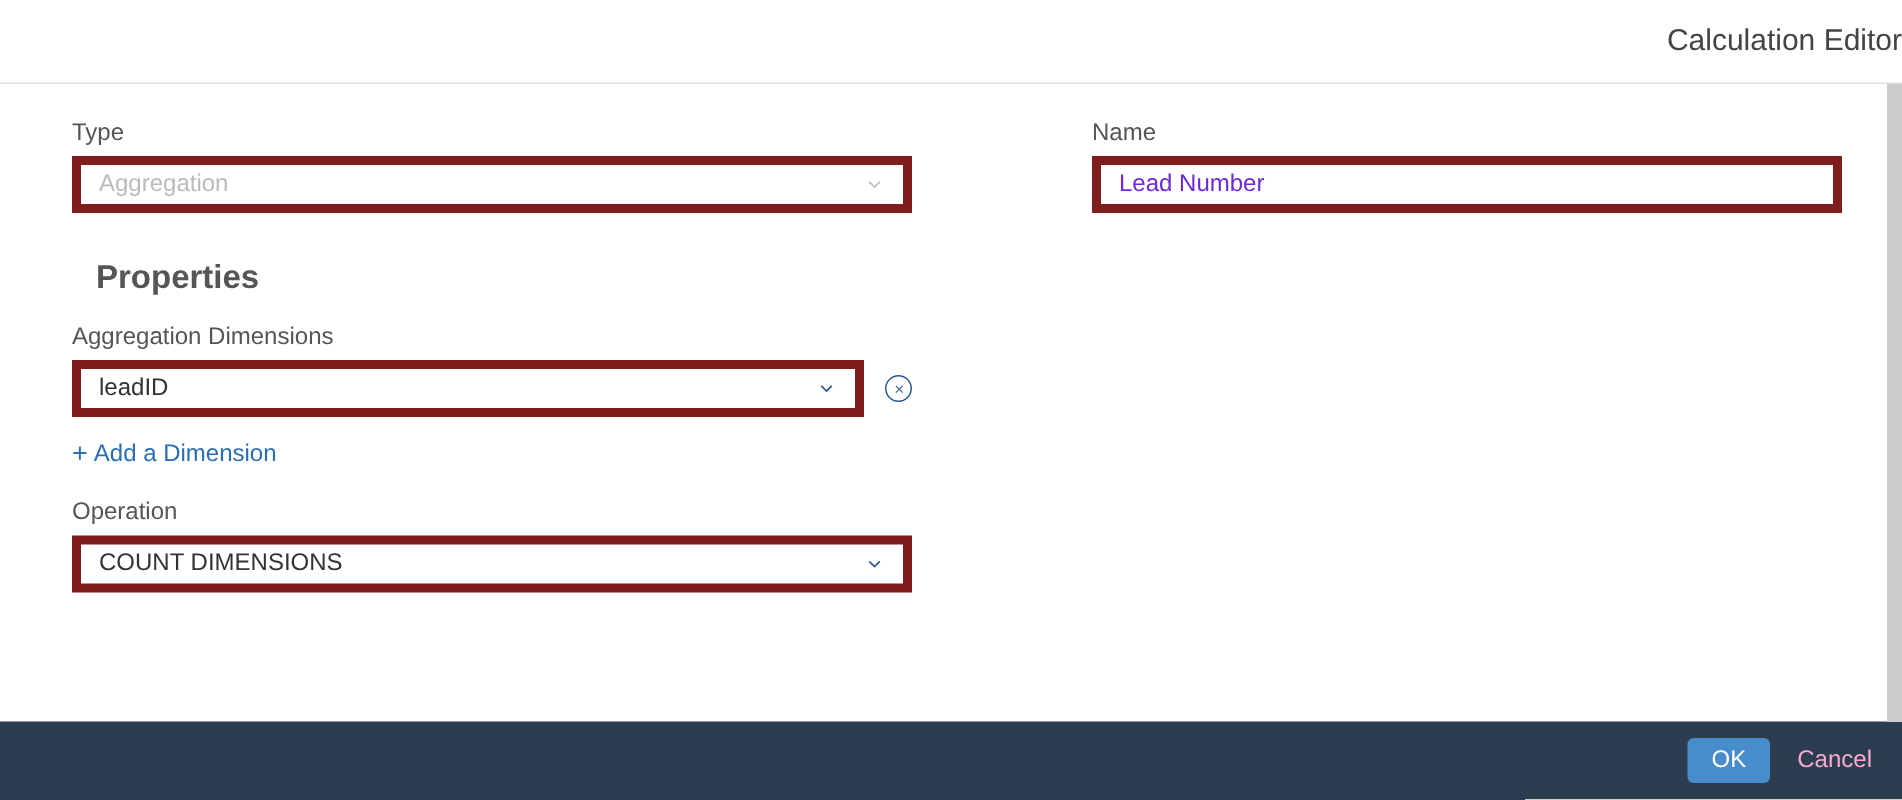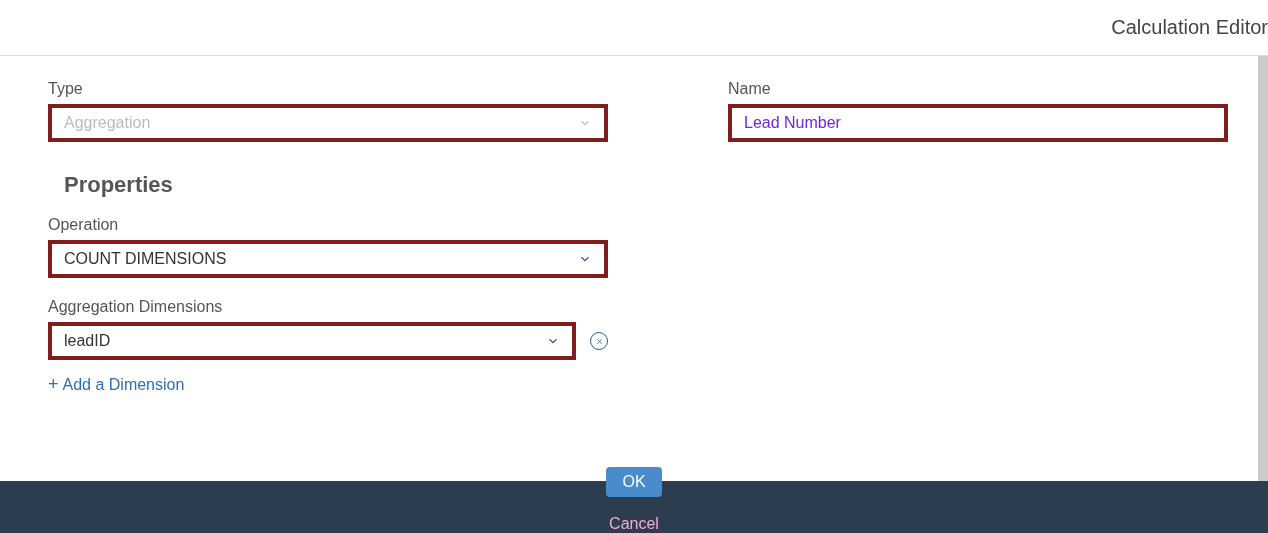--- a/index.html
+++ b/index.html
@@ -43,21 +43,21 @@
       display: block;
     }
     .section-heading {
       font-size: 22px;
       color: #555;
       margin: 30px 16px 18px;
     }
     .select-box, .text-input {
       width: 100%;
       height: 38px;
-      border: 4px solid #7f1d1d;
+      border: 6px solid #7f1d1d;
       background: #fff;
       font-size: 16px;
       padding: 0 12px;
       display: flex;
       align-items: center;
       justify-content: space-between;
       color: #333;
     }
     .select-box.disabled {
       color: #bbb;
@@ -124,21 +124,20 @@
       color: #6d28d9;
     }
     .dialog-footer {
       background: #2c3d4f;
       height: 52px;
       display: flex;
       align-items: center;
       justify-content: flex-end;
       padding: 0 20px;
       gap: 18px;
-      flex-direction: column;
     }
     .btn-ok {
       background: #488ccb;
       color: #fff;
       border: none;
       padding: 6px 16px;
       border-radius: 4px;
       font-size: 16px;
       cursor: pointer;
     }
@@ -173,32 +172,20 @@
         <span>Aggregation</span>
         <span class="chevron-down">
           <svg viewBox="0 0 24 24" fill="none" stroke="currentColor" stroke-width="2">
               <polyline points="6 9 12 15 18 9"></polyline>
             </svg>
         </span>
       </div>
     </div>
 
     <h2 class="section-heading">Properties</h2>
-
-    <div class="field-group">
-      <label class="form-label">Operation</label>
-      <div class="select-box">
-        <span>COUNT DIMENSIONS</span>
-        <span class="chevron-down">
-          <svg viewBox="0 0 24 24" fill="none" stroke="currentColor" stroke-width="2">
-              <polyline points="6 9 12 15 18 9"></polyline>
-            </svg>
-        </span>
-      </div>
-    </div>
 
     <div class="field-group">
       <label class="form-label">Aggregation Dimensions</label>
       <div class="dim-row">
         <div class="select-box">
           <span>leadID</span>
           <span class="chevron-down">
             <svg viewBox="0 0 24 24" fill="none" stroke="currentColor" stroke-width="2">
                 <polyline points="6 9 12 15 18 9"></polyline>
               </svg>
@@ -210,20 +197,32 @@
               <line x1="6" y1="6" x2="18" y2="18"></line>
             </svg>
         </span>
       </div>
       <div class="add-dimension">
         <span class="plus">+</span>
         <span>Add a Dimension</span>
       </div>
     </div>
 
+    <div class="field-group">
+      <label class="form-label">Operation</label>
+      <div class="select-box">
+        <span>COUNT DIMENSIONS</span>
+        <span class="chevron-down">
+          <svg viewBox="0 0 24 24" fill="none" stroke="currentColor" stroke-width="2">
+              <polyline points="6 9 12 15 18 9"></polyline>
+            </svg>
+        </span>
+      </div>
+    </div>
+
   </div>
 
   <div class="right-col">
     <div class="field-group">
       <label class="form-label">Name</label>
       <div class="text-input">
         <input type="text" value="Lead Number" style="">
       </div>
     </div>
   </div>

